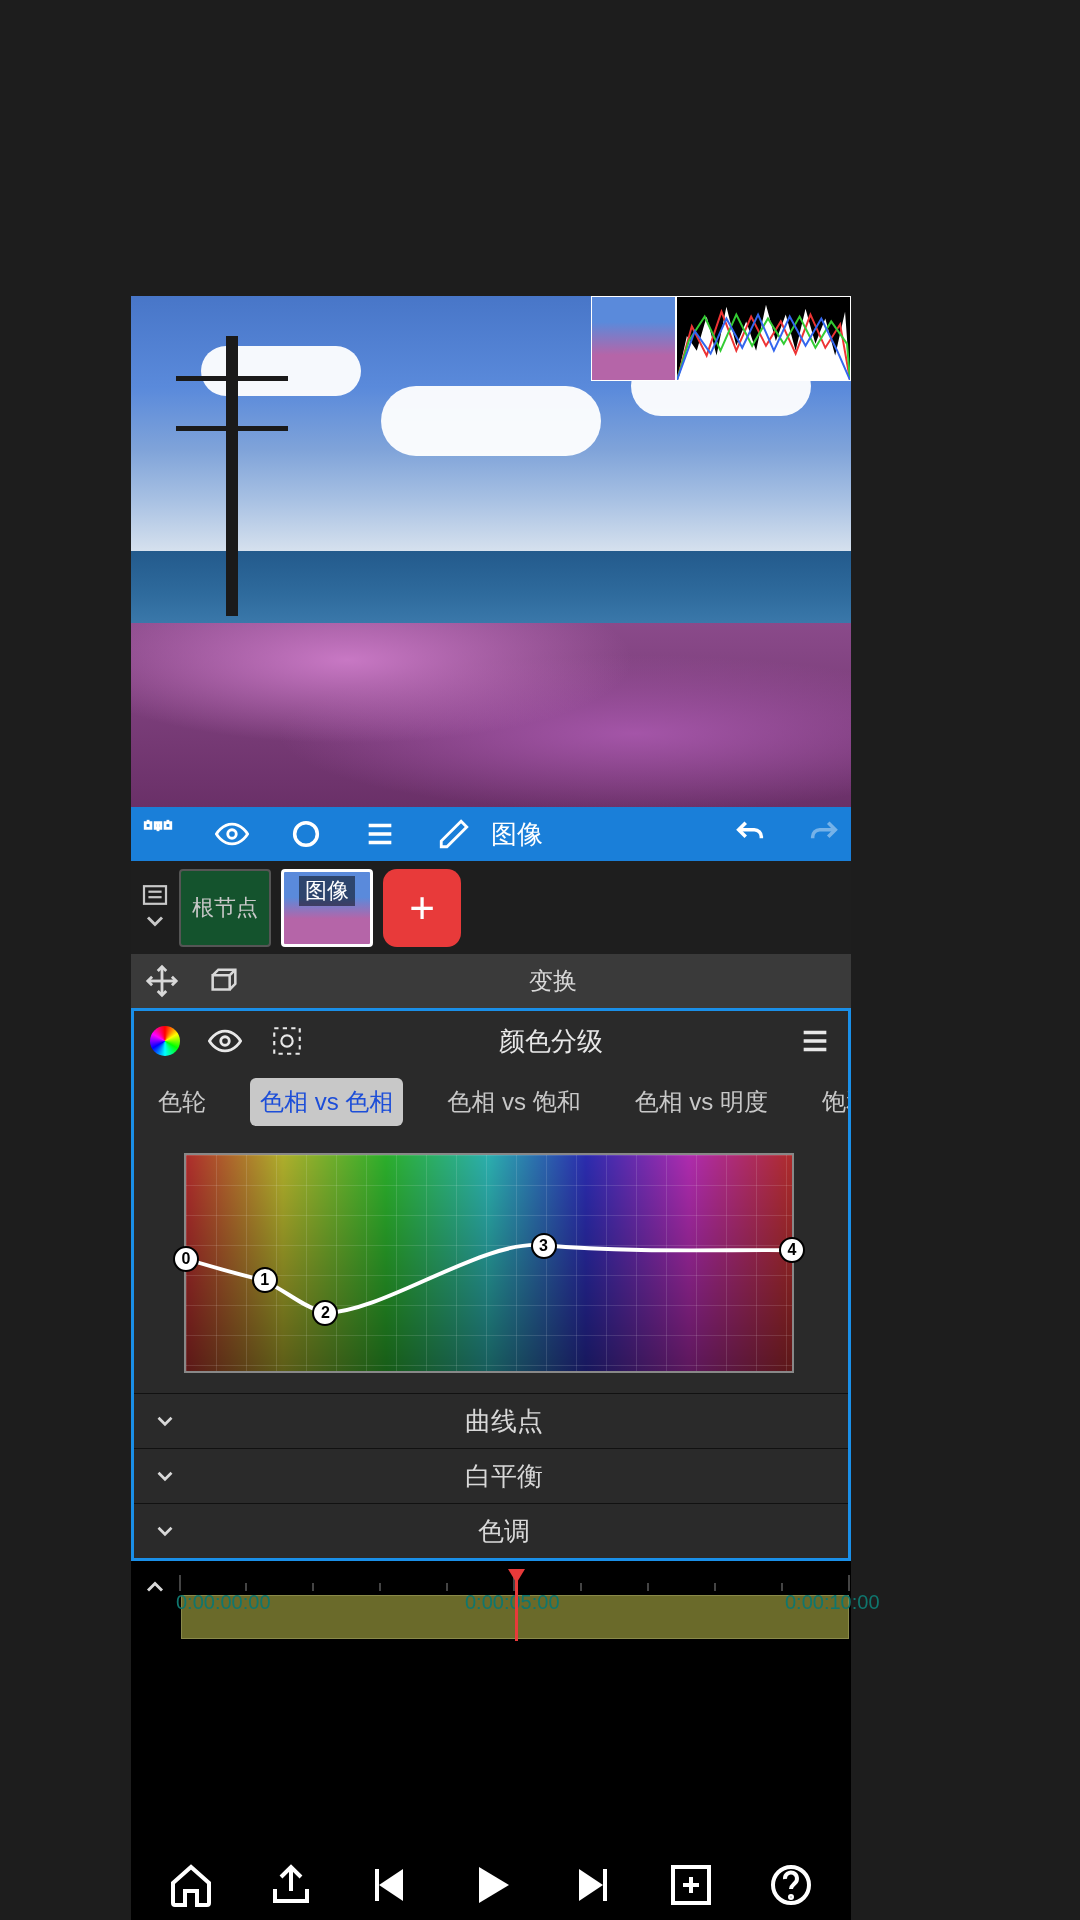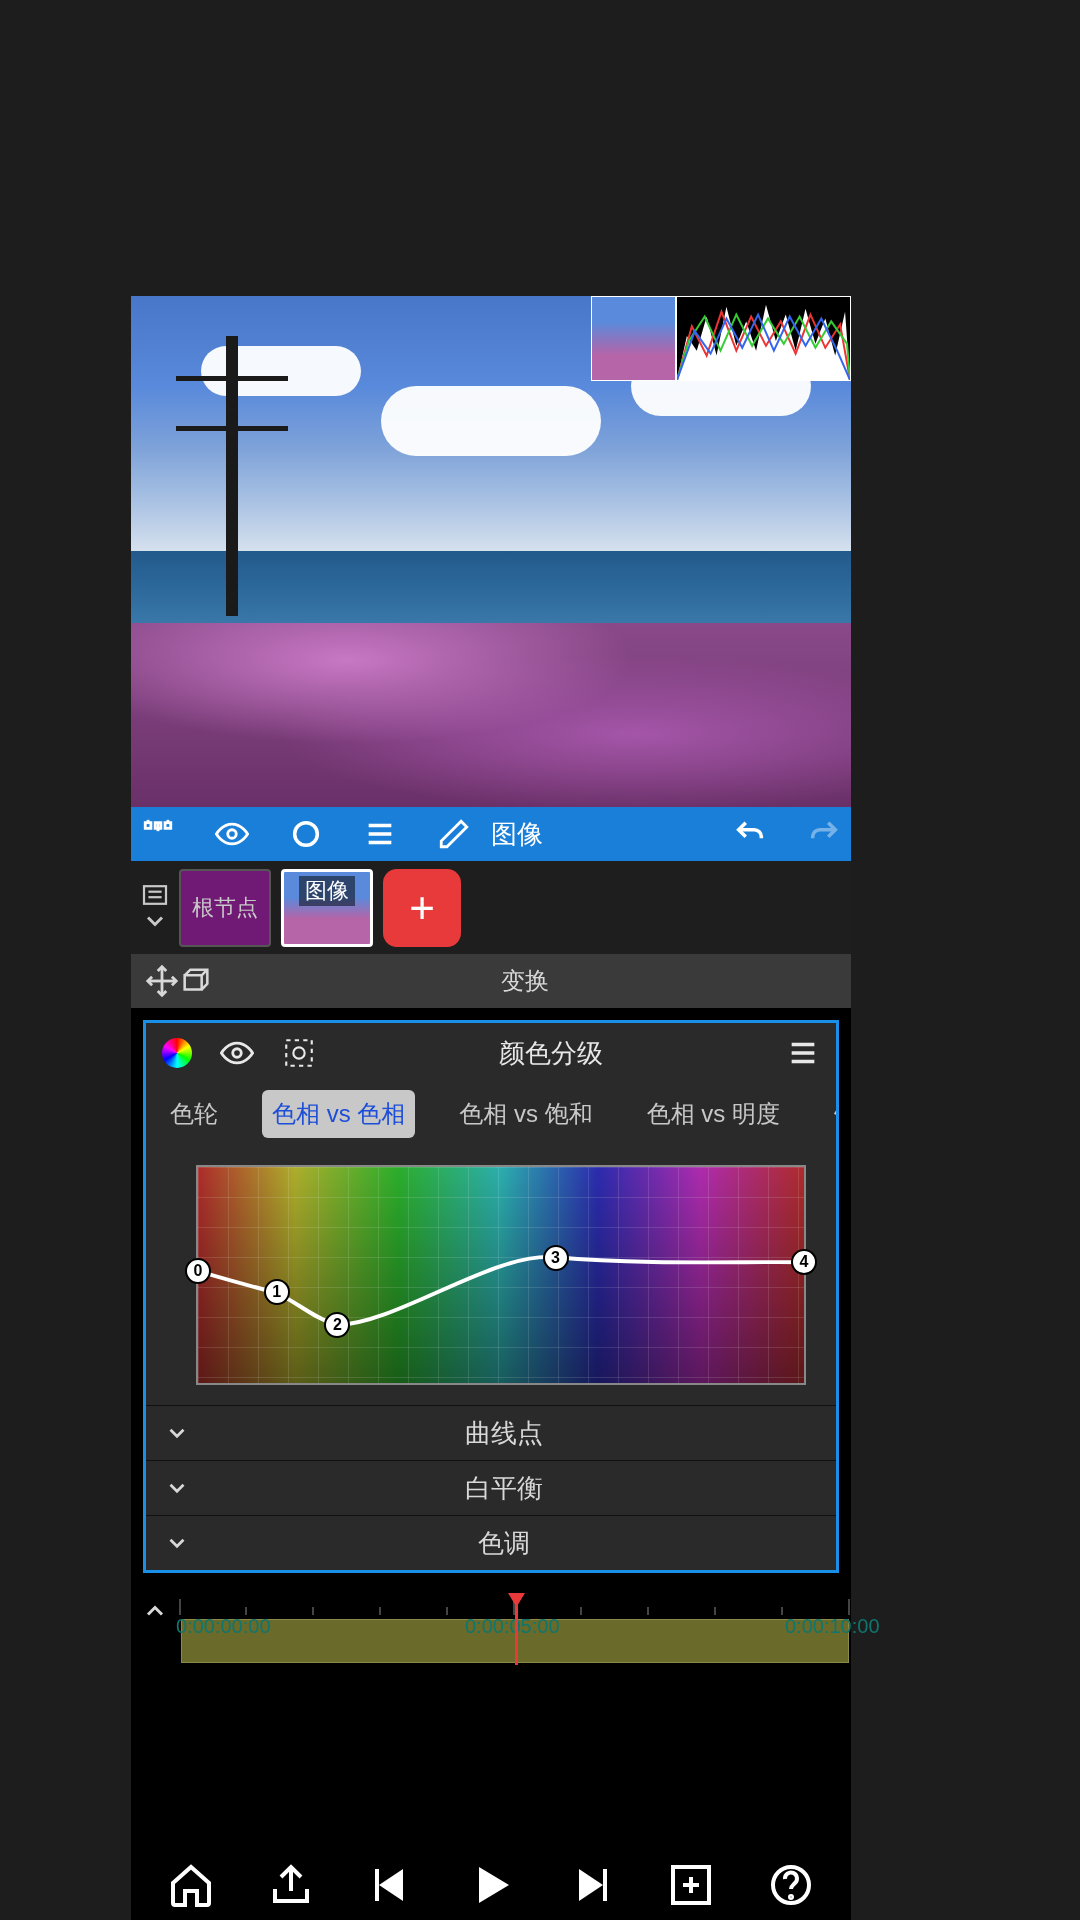--- a/index.html
+++ b/index.html
@@ -26,29 +26,29 @@
 .histo svg{width:100%;height:100%}
 
 .toolbar-blue{height:54px;background:#1a7fd9;display:flex;align-items:center;padding:0 10px;gap:40px;color:#fff;font-size:24px}
 .toolbar-blue .spacer{flex:1}
 .ico{width:34px;height:34px;display:flex;align-items:center;justify-content:center}
 
 .nodes{height:93px;background:#1e1e1e;display:flex;align-items:center;padding:0 10px;gap:10px}
 .nodes .list{display:flex;flex-direction:column;gap:4px;align-items:center}
 .nodes .list svg{width:28px;height:22px}
 .node{height:78px;border:2px solid #555;display:flex;align-items:center;justify-content:center;border-radius:4px}
-.node.root{width:92px;background:#701a75;color:#c8c8c8;font-size:22px}
+.node.root{width:92px;background:#14532d;color:#c8c8c8;font-size:22px}
 .node.img{width:92px;border:3px solid #fff;background:linear-gradient(to bottom,#5a8adb 35%,#b565a8 65%);position:relative;color:#fff;font-size:22px;flex-direction:column}
 .node.img .lbl{position:absolute;top:4px;background:rgba(0,0,0,.5);padding:0 6px}
 .node.add{width:78px;background:#e83a3a;border:none;border-radius:14px;color:#fff;font-size:44px}
 
-.transform{height:54px;background:#3a3a3a;display:flex;align-items:center;padding:0 14px;color:#d8d8d8;font-size:24px;}
+.transform{height:54px;background:#3a3a3a;display:flex;align-items:center;padding:0 14px;color:#d8d8d8;font-size:24px;gap:28px}
 .transform .center{flex:1;text-align:center}
 
-.color-panel{border:3px solid #1a8fe8;background:#2a2a2a;margin:12px;padding:0}
+.color-panel{border:3px solid #1a8fe8;background:#2a2a2a;margin:0;padding:0}
 .cp-head{height:60px;display:flex;align-items:center;padding:0 16px;gap:28px;color:#e8e8e8;font-size:26px}
 .cp-head .ttl{flex:1;text-align:center}
 .wheel{width:30px;height:30px;border-radius:50%;background:conic-gradient(red,yellow,lime,cyan,blue,magenta,red)}
 
 .tabs{height:62px;display:flex;align-items:center;padding:0 14px;gap:34px;color:#c8c8c8;font-size:24px;white-space:nowrap;overflow:hidden}
 .tabs .tab{padding:8px 10px;border-radius:6px}
 .tabs .tab.active{background:#c8c8c8;color:#1d4ed8;font-weight:500}
 .tabs .ref{margin-left:auto}
 
 .curve-wrap{padding:20px 50px}

